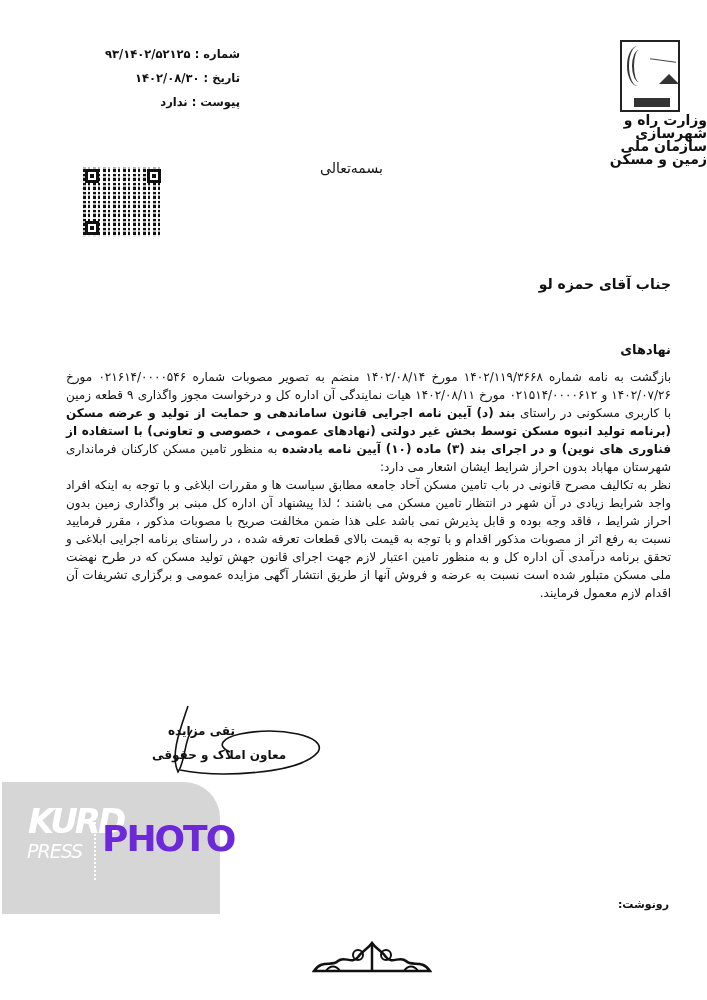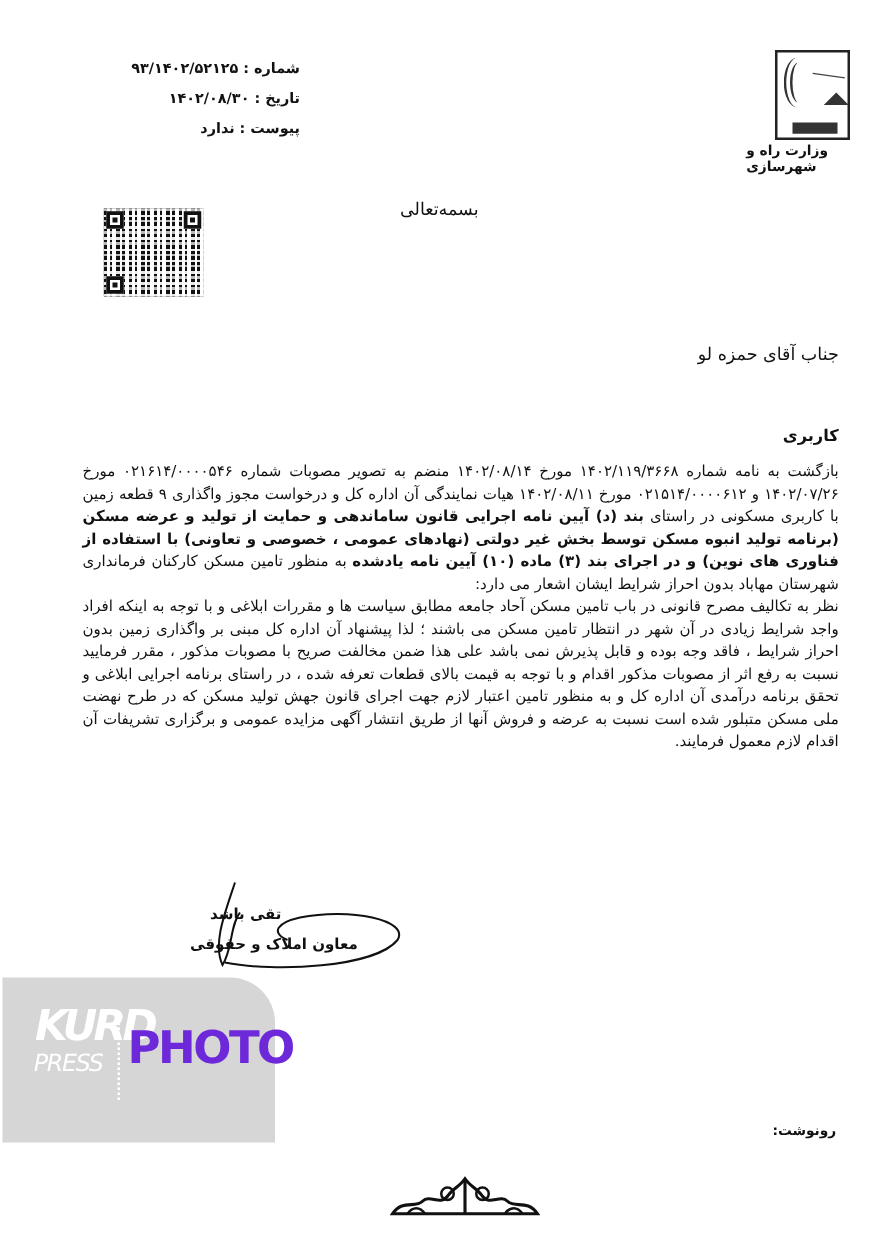--- a/index.html
+++ b/index.html
@@ -5,36 +5,36 @@
   * { box-sizing: border-box; margin: 0; padding: 0; }
   html, body { width: 707px; height: 1000px; background: #ffffff; overflow: hidden; }
   body { position: relative; font-family: "DejaVu Sans", sans-serif; color: #111; direction: rtl; }
 
   .logo-box { position: absolute; left: 620px; top: 40px; width: 60px; height: 72px; border: 2.5px solid #222; background: #fff; }
   .logo-box .swirl { position: absolute; left: 5px; top: 4px; width: 22px; height: 40px; border-left: 2px solid #333; border-radius: 50% 0 0 50%; }
   .logo-box .swirl2 { position: absolute; left: 10px; top: 8px; width: 14px; height: 32px; border-left: 2px solid #333; border-radius: 50% 0 0 50%; }
   .logo-box .line { position: absolute; left: 28px; top: 18px; width: 26px; height: 1px; background: #444; transform: rotate(8deg); }
   .logo-box .roof { position: absolute; left: 37px; top: 32px; width: 0; height: 0; border-left: 10px solid transparent; border-right: 10px solid transparent; border-bottom: 10px solid #333; }
   .logo-box .bar { position: absolute; left: 12px; top: 56px; width: 36px; height: 9px; background: #333; }
-  .logo-caption { position: absolute; left: 597px; top: 114px; width: 110px; text-align: left; font-size: 11px; font-weight: bold; line-height: 13px; color: #111; }
+  .logo-caption { position: absolute; left: 597px; top: 114px; width: 110px; text-align: right; font-size: 14px; font-weight: bold; line-height: 13px; color: #111; }
 
   .meta { position: absolute; left: 100px; top: 42px; width: 140px; font-size: 11.5px; font-weight: bold; line-height: 24px; }
   .meta .row { display: flex; justify-content: flex-start; gap: 4px; white-space: nowrap; }
 
   .heading { position: absolute; left: 320px; top: 160px; width: 90px; text-align: left; font-size: 14px; font-weight: normal; }
 
   .qr { position: absolute; left: 83px; top: 167px; width: 80px; height: 70px; background:
     repeating-linear-gradient(90deg, #111 0 3px, #fff 3px 5px, #111 5px 7px, #fff 7px 10px),
     #111; }
   .qr .mix { position:absolute; inset:0; background:
     repeating-linear-gradient(0deg, rgba(255,255,255,0.9) 0 2px, transparent 2px 5px, rgba(255,255,255,0.7) 5px 7px, transparent 7px 9px); }
   .qr .finder { position: absolute; width: 14px; height: 14px; border: 3px solid #111; background: #fff; }
   .qr .finder::after { content: ""; position: absolute; left: 2px; top: 2px; width: 4px; height: 4px; background: #111; }
 
-  .addressee { position: absolute; right: 36px; top: 270px; width: 400px; text-align: right; font-size: 14px; font-weight: normal; line-height: 28px; }
+  .addressee { position: absolute; right: 36px; top: 270px; width: 400px; text-align: right; font-size: 14px; font-weight: bold; line-height: 28px; }
   .greeting { position: absolute; right: 36px; top: 342px; font-size: 13px; font-weight: bold; }
 
   .body-text { position: absolute; left: 66px; right: 36px; top: 368px; font-size: 12px; line-height: 18px; text-align: justify; text-align-last: right; }
   .body-text .b { font-weight: bold; }
 
   .sig-name { position: absolute; left: 168px; top: 724px; font-size: 12px; font-weight: bold; }
   .sig-title { position: absolute; left: 152px; top: 748px; font-size: 12px; font-weight: bold; }
   .sig-stroke { position: absolute; left: 150px; top: 700px; width: 180px; height: 80px; }
 
   .watermark { position: absolute; left: 2px; top: 782px; width: 218px; height: 132px; background: #d6d6d6; border-radius: 0 36px 0 0; direction: ltr; }
@@ -52,20 +52,21 @@
 
 <div class="logo-box">
   <div class="swirl"></div>
   <div class="swirl2"></div>
   <div class="line"></div>
   <div class="roof"></div>
   <div class="bar"></div>
 </div>
 <div class="logo-caption">
   <div>وزارت راه و شهرسازی</div>
+  <div>سازمان ملی زمین و مسکن</div>
 </div>
 
 <div class="meta">
   <div class="row">
     <span>شماره :</span>
     <span>۹۳/۱۴۰۲/۵۲۱۲۵</span>
   </div>
   <div class="row">
     <span>تاریخ :</span>
     <span>۱۴۰۲/۰۸/۳۰</span>
@@ -82,31 +83,31 @@
   <div class="mix"></div>
   <div class="finder" style="left:2px;top:2px;"></div>
   <div class="finder" style="right:2px;top:2px;"></div>
   <div class="finder" style="left:2px;bottom:2px;"></div>
 </div>
 
 <div class="addressee">
   <div>جناب آقای حمزه لو</div>
 </div>
 
-<div class="greeting">کاربری</div>
+<div class="greeting">نهادهای</div>
 
 <div class="body-text">
   <p><span>بازگشت به نامه شماره ۱۴۰۲/۱۱۹/۳۶۶۸ مورخ ۱۴۰۲/۰۸/۱۴ منضم به تصویر مصوبات شماره ۰۲۱۶۱۴/۰۰۰۰۵۴۶ مورخ ۱۴۰۲/۰۷/۲۶ و ۰۲۱۵۱۴/۰۰۰۰۶۱۲ مورخ ۱۴۰۲/۰۸/۱۱ هیات نمایندگی آن اداره کل و درخواست مجوز واگذاری ۹ قطعه زمین با کاربری مسکونی در راستای </span><span class="b">بند (د) آیین نامه اجرایی قانون ساماندهی و حمایت از تولید و عرضه مسکن (برنامه تولید انبوه مسکن توسط بخش غیر دولتی (نهادهای عمومی ، خصوصی و تعاونی) با استفاده از فناوری های نوین) و در اجرای بند (۳) ماده (۱۰) آیین نامه یادشده</span><span> به منظور تامین مسکن کارکنان فرمانداری شهرستان مهاباد بدون احراز شرایط ایشان اشعار می دارد:</span></p>
   <p>نظر به تکالیف مصرح قانونی در باب تامین مسکن آحاد جامعه مطابق سیاست ها و مقررات ابلاغی و با توجه به اینکه افراد واجد شرایط زیادی در آن شهر در انتظار تامین مسکن می باشند ؛ لذا پیشنهاد آن اداره کل مبنی بر واگذاری زمین بدون احراز شرایط ، فاقد وجه بوده و قابل پذیرش نمی باشد علی هذا ضمن مخالفت صریح  با مصوبات مذکور ، مقرر فرمایید نسبت به رفع اثر از مصوبات مذکور اقدام و با توجه به قیمت بالای قطعات تعرفه شده ، در راستای برنامه اجرایی ابلاغی و تحقق برنامه درآمدی آن اداره کل و به منظور تامین اعتبار لازم جهت اجرای قانون جهش تولید مسکن که در طرح نهضت ملی مسکن متبلور شده است نسبت به عرضه و فروش آنها از طریق انتشار آگهی مزایده عمومی و برگزاری تشریفات آن اقدام لازم معمول فرمایند.</p>
 </div>
 
 <svg class="sig-stroke" viewBox="0 0 180 80">
   <path d="M38 6 C30 30, 20 55, 28 72 C36 60, 34 40, 42 30 M30 70 C70 78, 150 74, 168 52 C178 36, 130 26, 90 34 C72 38, 66 46, 80 52" fill="none" stroke="#111" stroke-width="1.6"></path>
 </svg>
-<div class="sig-name">تقی باشد</div>
+<div class="sig-name">تقی مزایده</div>
 <div class="sig-title">معاون املاک و حقوقی</div>
 
 <div class="watermark">
   <div class="kurd">KURD</div>
   <div class="press">PRESS</div>
   <div class="divider"></div>
   <div class="photo">PHOTO</div>
 </div>
 
 <div class="cc">رونوشت:</div>

